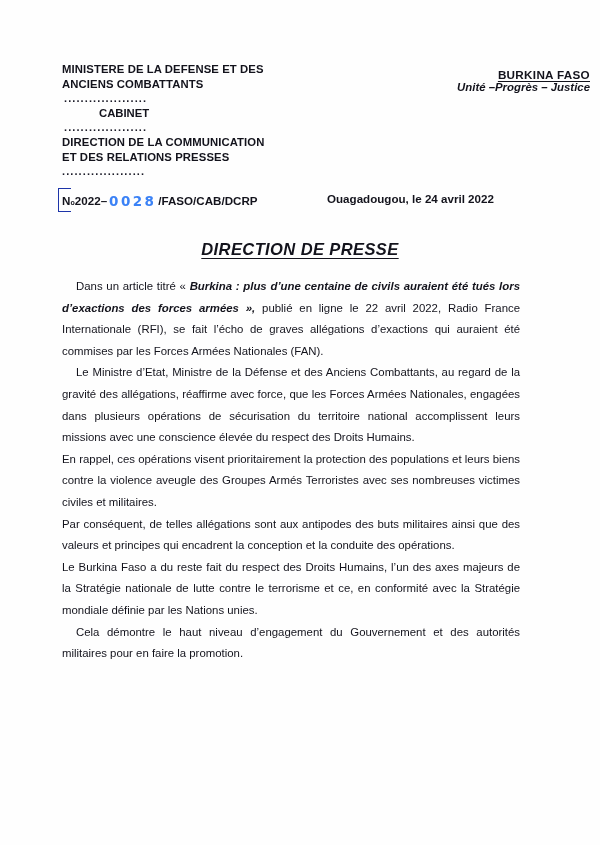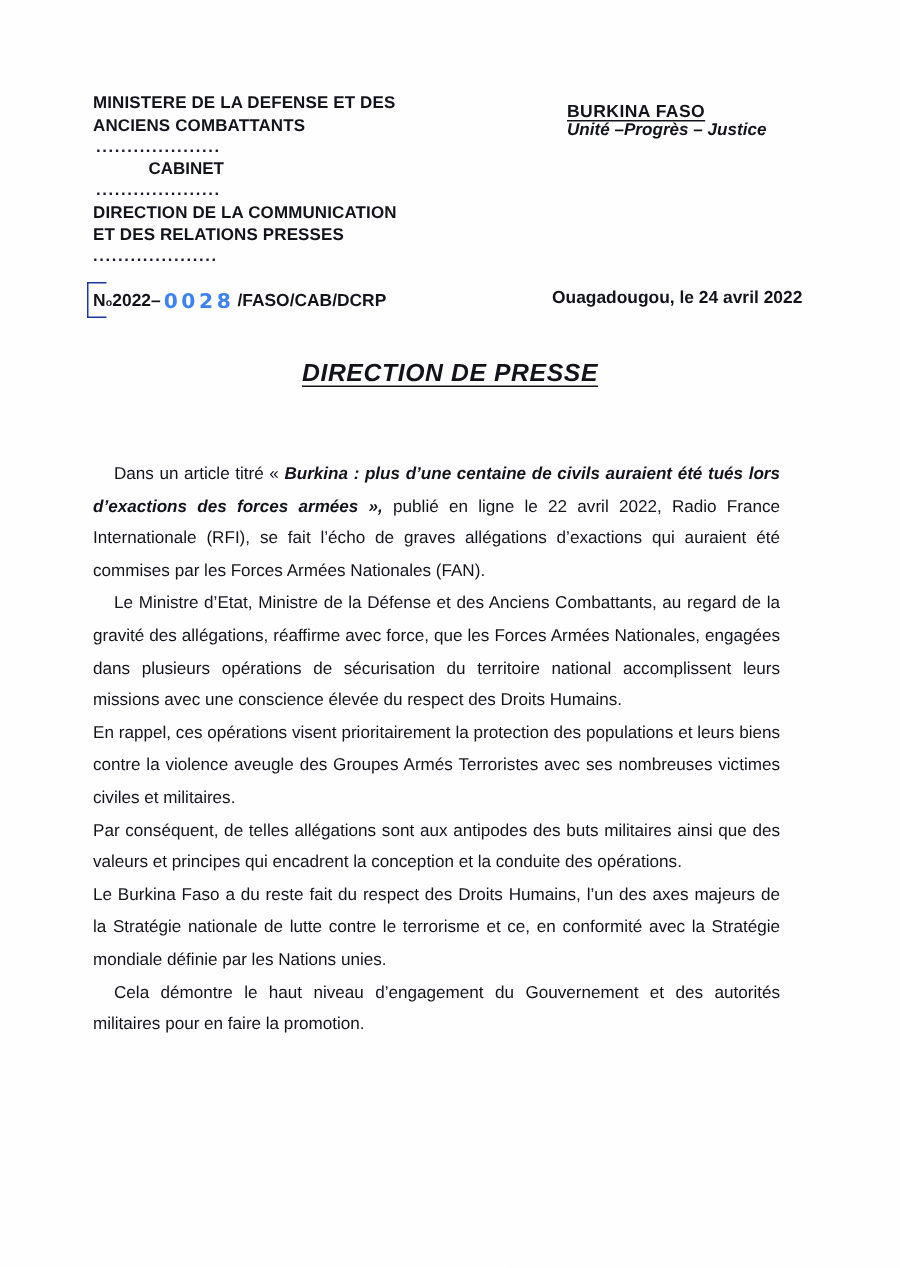--- a/index.html
+++ b/index.html
@@ -60,24 +60,24 @@
     line-height: 14px;
   }
   .direction {
     font-size: 11.3px;
     font-weight: bold;
     line-height: 14.5px;
     letter-spacing: 0.1px;
   }
   .header-right {
     position: absolute;
-    left: 378px;
+    left: 400px;
     top: 6px;
     width: 190px;
-    text-align: left;
+    text-align: right;
   }
   .country {
     font-size: 11.7px;
     font-weight: bold;
     letter-spacing: 0.3px;
     text-decoration: underline;
     text-underline-offset: 2px;
   }
   .motto {
     font-size: 11.4px;
@@ -129,42 +129,41 @@
     height: 22px;
     border: 1.4px solid #1d34a8;
     border-right: none;
   }
   .place {
     position: absolute;
     left: 327px;
     top: 0;
     font-size: 11.6px;
     font-weight: bold;
-    margin-left: 41px;
   }
 
   
   .doc-title {
     position: absolute;
     top: 240px;
     left: 0;
     width: 600px;
     text-align: center;
     font-size: 16.5px;
     font-weight: bold;
     font-style: italic;
     letter-spacing: 0.4px;
     text-decoration: underline;
     text-underline-offset: 3px;
   }
 
   
   .body-text {
     position: absolute;
-    top: 306px;
+    top: 276px;
     left: 62px;
     width: 458px;
     font-size: 11.4px;
     line-height: 21.6px;
     text-align: justify;
     text-justify: inter-word;
   }
   .body-text p {
     margin: 0 0 0 0;
   }

